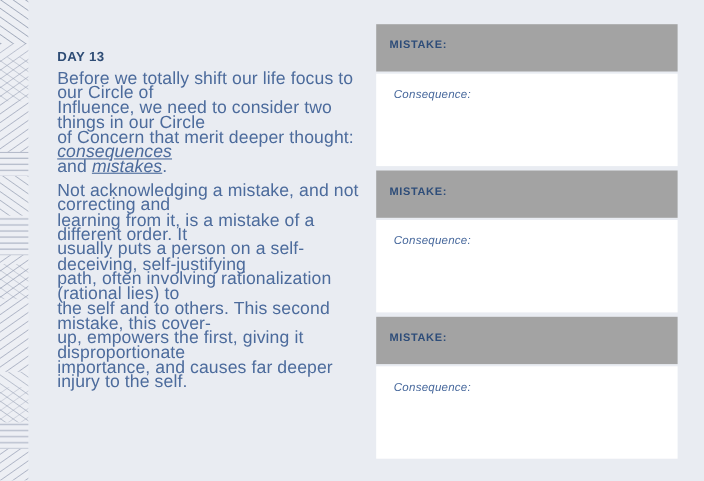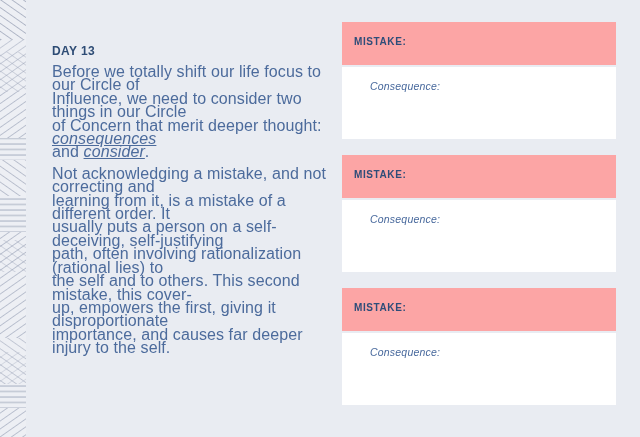--- a/index.html
+++ b/index.html
@@ -38,32 +38,32 @@
   }
   .body-par .it { font-style: italic; text-decoration: underline; }
 
   
   .entry { position: absolute; left: 342px; width: 274px; }
   .entry-1 { top: 22px; }
   .entry-2 { top: 155px; }
   .entry-3 { top: 288px; }
   .entry-header {
     height: 43px;
-    background: #fca5a5;
+    background: #a3a3a3;
     padding: 9px 12px 0 12px;
   }
   .mistake-label {
     font-size: 10px; font-weight: 700;
     color: #2e4d79; letter-spacing: 0.6px;
   }
   .entry-body {
-    height: 72px;
+    height: 84px;
     margin-top: 2px;
     background: #ffffff;
-    padding: 9px 12px 0 28px;
+    padding: 9px 12px 0 16px;
   }
   .consequence-label {
     font-size: 10.5px; font-style: italic;
     color: #47689c; letter-spacing: 0.2px;
   }
 </style>
 </head>
 <body>
 
 <div class="pattern-strip">
@@ -95,21 +95,21 @@
     <rect x="0" y="408" width="26" height="29" fill="url(#diagB)"></rect>
   </svg>
 </div>
 
 <div class="content-left">
   <h1 class="page-title">DAY 13</h1>
 
   <p class="body-par"><span>Before we totally shift our life focus to our Circle of
 Influence, we need to consider two things in our Circle
 of Concern that merit deeper thought: </span><span class="it">consequences</span><span>
-and </span><span class="it">consider</span><span>.</span></p>
+and </span><span class="it">mistakes</span><span>.</span></p>
 
   <p class="body-par">Not acknowledging a mistake, and not correcting and
 learning from it, is a mistake of a different order. It
 usually puts a person on a self-deceiving, self-justifying
 path, often involving rationalization (rational lies) to
 the self and to others. This second mistake, this cover-
 up, empowers the first, giving it disproportionate
 importance, and causes far deeper injury to the self.</p>
 
 </div>

